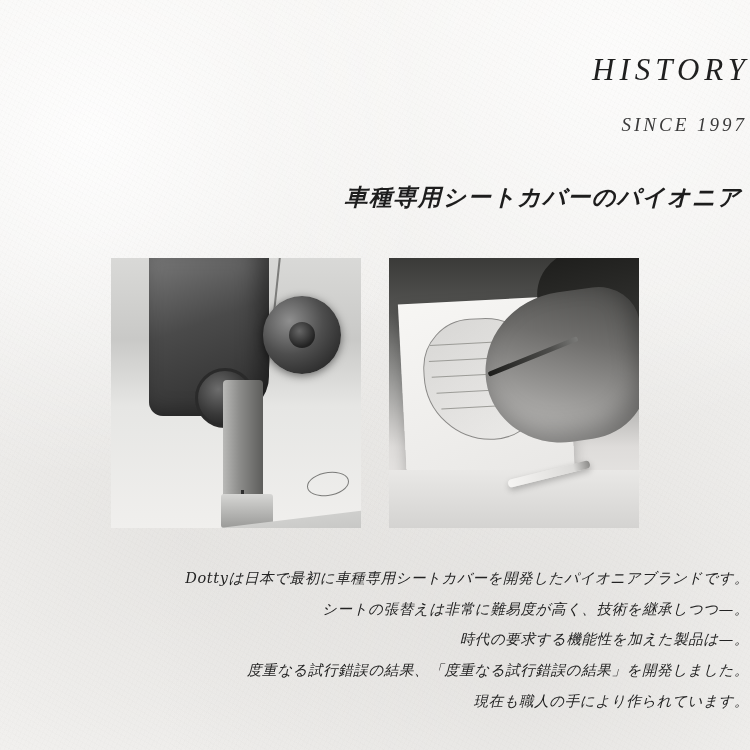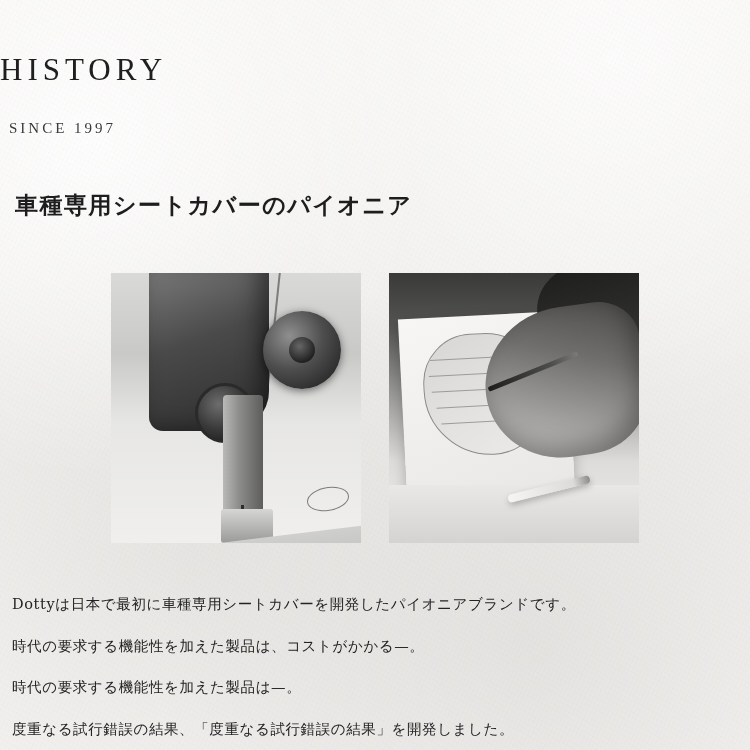--- a/index.html
+++ b/index.html
@@ -32,41 +32,42 @@
     inset: 0;
     pointer-events: none;
     opacity: 0.5;
     background-image:
       repeating-linear-gradient(115deg, rgba(170,168,164,0.06) 0px, rgba(170,168,164,0.06) 1px, rgba(255,255,255,0) 1px, rgba(255,255,255,0) 4px),
       repeating-linear-gradient(28deg, rgba(160,158,154,0.05) 0px, rgba(160,158,154,0.05) 1px, rgba(255,255,255,0) 1px, rgba(255,255,255,0) 5px);
   }
   .content {
     position: relative;
     z-index: 2;
-    text-align: left;
+    text-align: right;
+    font-style: italic;
   }
   .title {
     margin: 0;
     padding-top: 52px;
     font-family: "Liberation Serif", serif;
     font-size: 31px;
     letter-spacing: 5px;
     font-weight: 400;
     color: #1f1f1f;
   }
   .subtitle {
-    margin: 9px;
+    margin: 3px;
     padding-top: 23px;
     font-family: "Liberation Serif", serif;
-    font-size: 15px;
+    font-size: 19px;
     letter-spacing: 3px;
     color: #3a3a3a;
   }
   .lead {
-    margin: 15px;
+    margin: 8px;
     padding-top: 38px;
     font-family: "DejaVu Serif", serif;
     font-size: 23px;
     font-weight: 700;
     letter-spacing: 1.5px;
     color: #1d1d1d;
   }
   .photos {
     display: flex;
     justify-content: center;
@@ -264,21 +265,21 @@
   }
   .body-text {
     padding-top: 35px;
     font-family: "DejaVu Serif", serif;
     font-size: 14.5px;
     line-height: 2.05;
     color: #232323;
     letter-spacing: 0.6px;
   }
   .body-text p {
-    margin: 12px;
+    margin: 1px;
   }
 </style>
 </head>
 <body>
 
 <div class="page">
   <div class="grain"></div>
 
   <div class="content">
 
@@ -318,19 +319,20 @@
           <div class="sk-pencil"></div>
           <div class="sk-desk"></div>
           <div class="sk-pencil2"></div>
         </div>
       </div>
 
     </div>
 
     <div class="body-text">
       <p>Dottyは日本で最初に車種専用シートカバーを開発したパイオニアブランドです。</p>
-      <p>時代の要求する機能性を加えた製品は、コストがかかる—。</p>
+      <p>シートの張替えは非常に難易度が高く、技術を継承しつつ—。</p>
       <p>時代の要求する機能性を加えた製品は—。</p>
       <p>度重なる試行錯誤の結果、「度重なる試行錯誤の結果」を開発しました。</p>
+      <p>現在も職人の手により作られています。</p>
     </div>
 
   </div>
 </div>
 
 </body></html>

